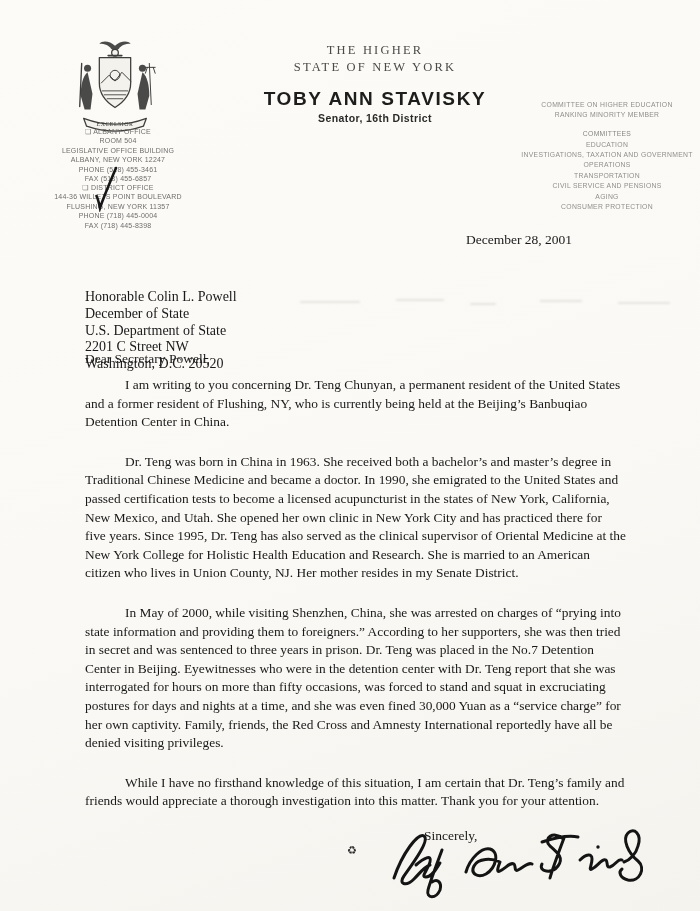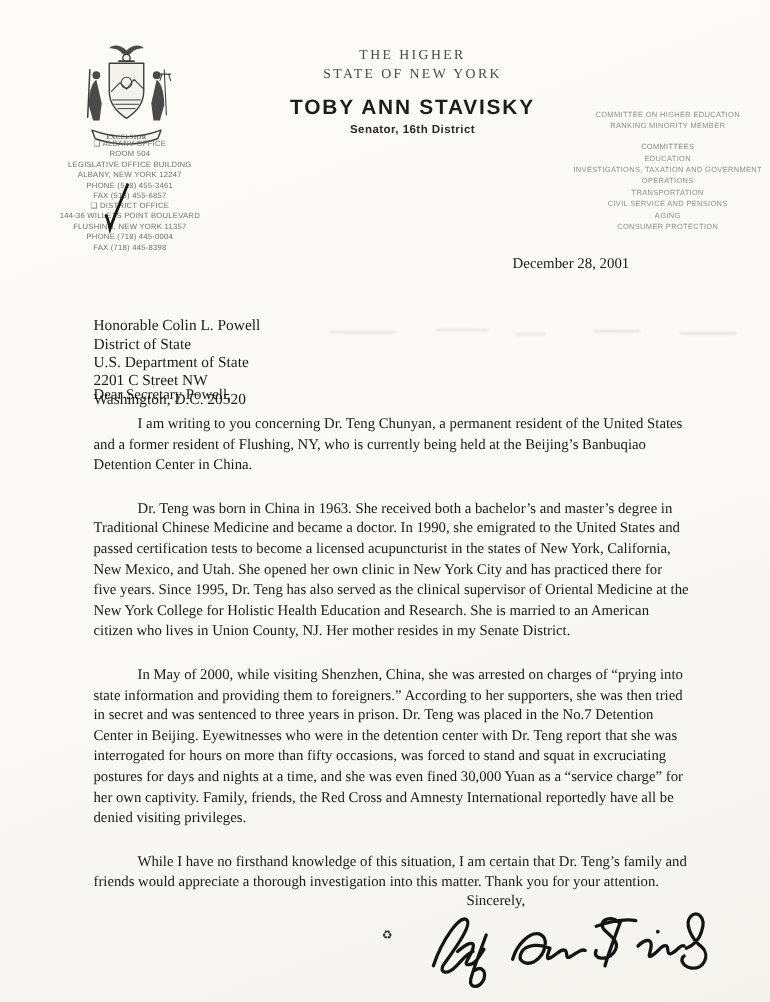--- a/index.html
+++ b/index.html
@@ -32,21 +32,21 @@
   }
   .committee-role{margin-bottom:10px;}
   .committees-heading{margin-bottom:1px;color:#878683;}
   .committee-item{margin-bottom:1px;}
   
   .date-line{position:absolute;left:466px;top:232px;font-size:13.5px;}
   .recipient-block{position:absolute;left:85px;top:261px;font-size:14px;line-height:16.8px;margin-top:28px;}
   .salutation{position:absolute;left:85px;top:351px;font-size:13.5px;}
   .letter-body{position:absolute;left:85px;top:376px;width:541px;}
   .letter-body p{margin:0 0 21px 0;text-indent:40px;font-size:13.4px;line-height:18.6px;}
-  .closing{position:absolute;left:424px;top:811px;font-size:13.5px;}
+  .closing{position:absolute;left:424px;top:828px;font-size:13.5px;}
   .signature{position:absolute;left:366px;top:820px;width:287px;height:80px;}
   .recycle-mark{position:absolute;left:347px;top:844px;font-size:11px;color:#2b2b2b;}
   .smudge{position:absolute;background:#ccc9c2;opacity:.45;filter:blur(1px);border-radius:2px;height:2px;}
 </style>
 </head>
 <body>
 
 <div class="page">
 
   <svg class="seal" viewBox="0 0 120 100" fill="none" stroke="#3e3e3c" stroke-width="1.3" stroke-linecap="round" stroke-linejoin="round">
@@ -117,21 +117,21 @@
   <div class="smudge" style="left:300px;top:301px;width:60px;"></div>
   <div class="smudge" style="left:396px;top:299px;width:48px;"></div>
   <div class="smudge" style="left:470px;top:303px;width:26px;"></div>
   <div class="smudge" style="left:540px;top:300px;width:42px;"></div>
   <div class="smudge" style="left:618px;top:302px;width:52px;"></div>
 
   <div class="date-line">December 28, 2001</div>
 
   <div class="recipient-block">
     <div>Honorable Colin L. Powell</div>
-    <div>District of State</div>
+    <div>December of State</div>
     <div>U.S. Department of State</div>
     <div>2201 C Street NW</div>
     <div>Washington, D.C. 20520</div>
   </div>
 
   <div class="salutation">Dear Secretary Powell,</div>
 
   <div class="letter-body">
     <p>I am writing to you concerning Dr. Teng Chunyan, a permanent resident of the United States and a former resident of Flushing, NY, who is currently being held at the Beijing’s Banbuqiao Detention Center in China.</p>
     <p>Dr. Teng was born in China in 1963. She received both a bachelor’s and master’s degree in Traditional Chinese Medicine and became a doctor. In 1990, she emigrated to the United States and passed certification tests to become a licensed acupuncturist in the states of New York, California, New Mexico, and Utah. She opened her own clinic in New York City and has practiced there for five years. Since 1995, Dr. Teng has also served as the clinical supervisor of Oriental Medicine at the New York College for Holistic Health Education and Research. She is married to an American citizen who lives in Union County, NJ. Her mother resides in my Senate District.</p>

